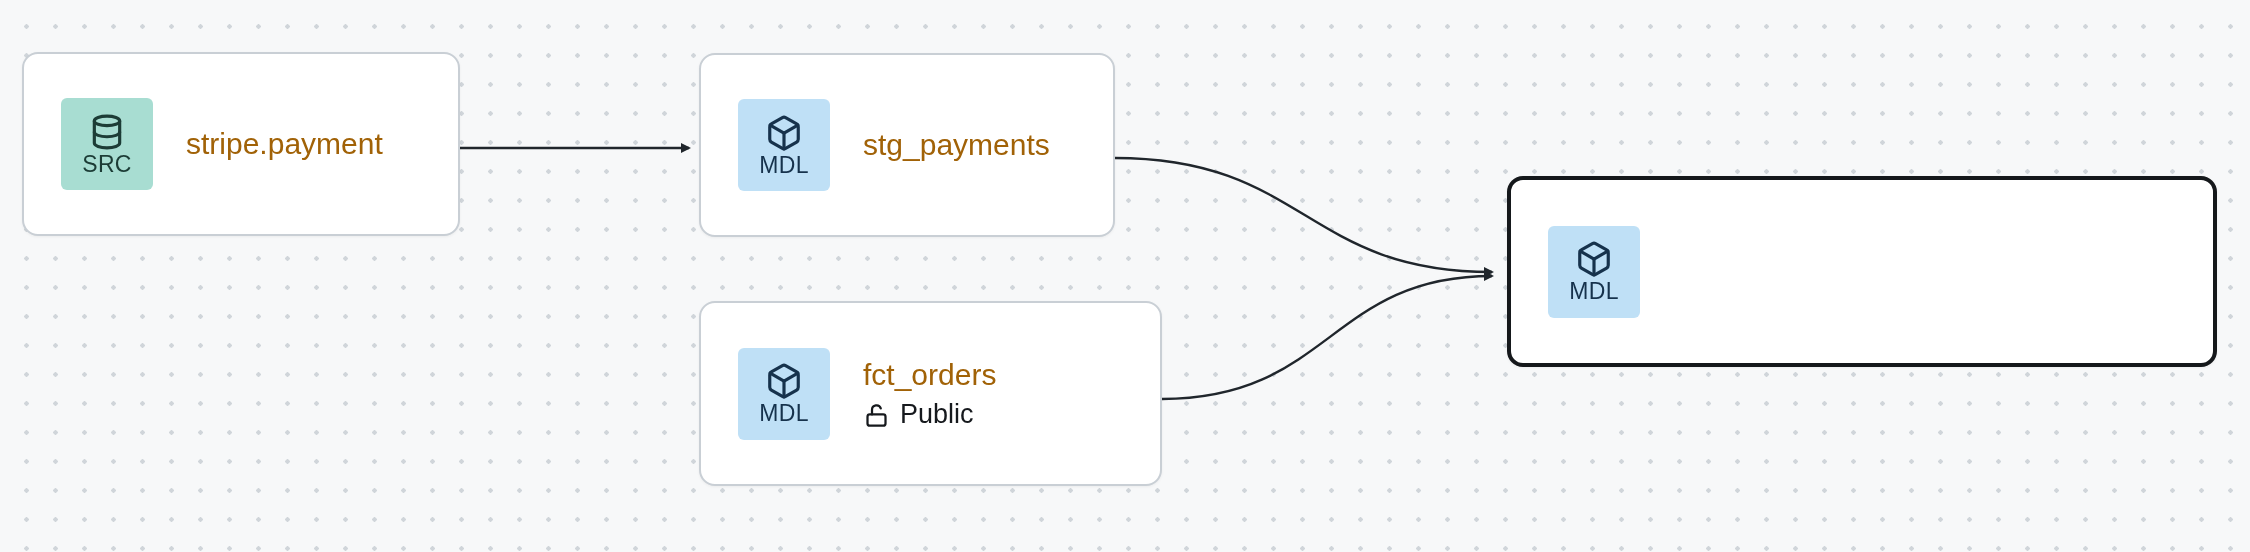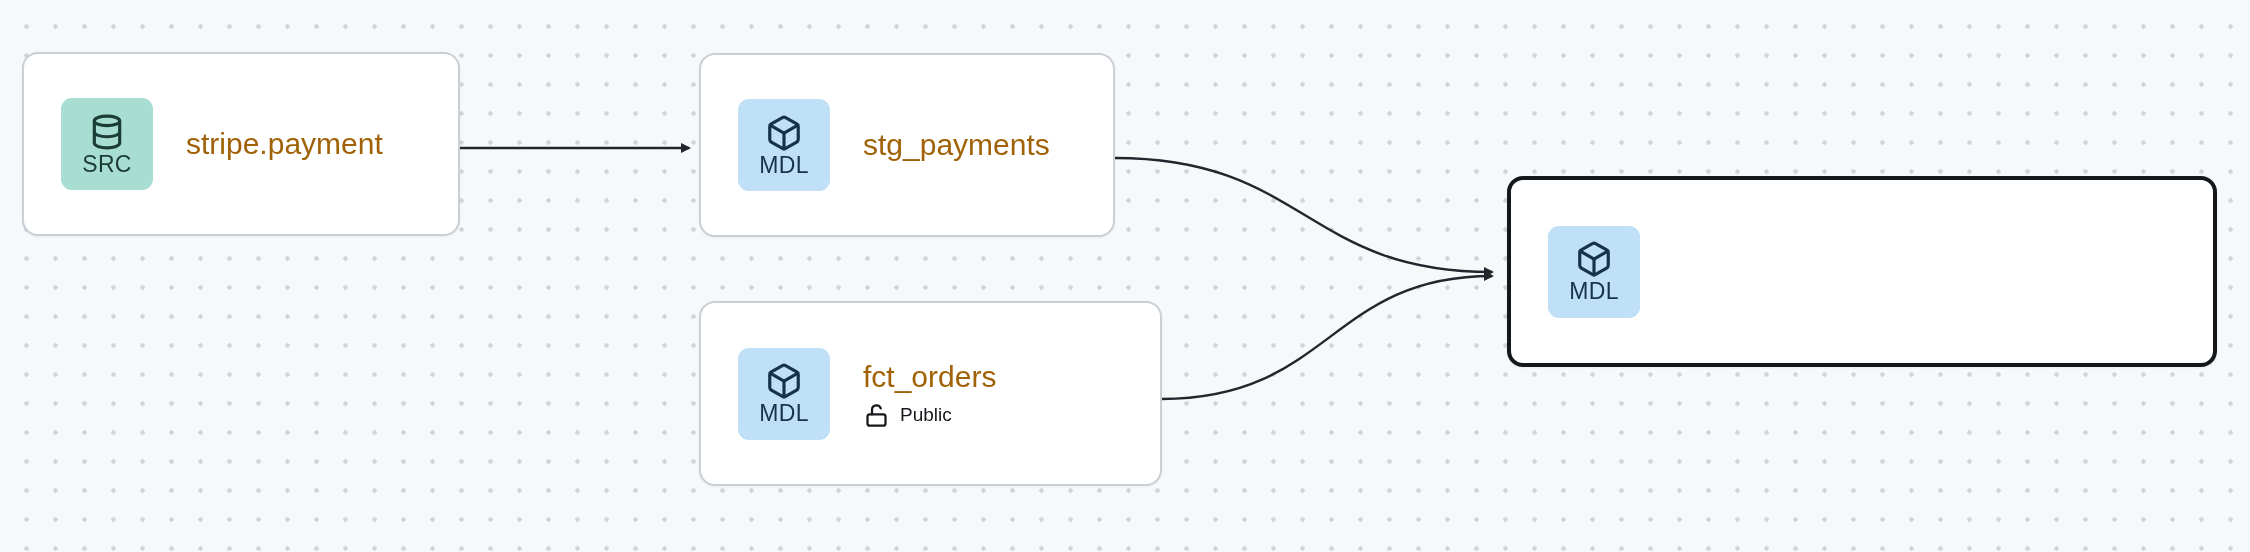--- a/index.html
+++ b/index.html
@@ -35,21 +35,21 @@
     border: 2px solid #c9cfd5;
     border-radius: 16px;
     box-shadow: 0 1px 3px rgba(20,24,28,0.05);
     cursor: pointer;
   }
   .node.selected { border-width: 4px; border-color: #15181b; }
 
   .badge {
     width: 92px;
     height: 92px;
-    border-radius: 11px;
+    border-radius: 6px;
     display: flex;
     flex-direction: column;
     align-items: center;
     justify-content: center;
     flex: 0 0 auto;
   }
   .badge .badge-icon svg { width: 38px; height: 38px; display: block; }
   .badge .badge-text {
     font-size: 23px;
     font-weight: 500;
@@ -58,21 +58,21 @@
     line-height: 1;
   }
 
   .node-text { display: flex; flex-direction: column; justify-content: center; }
   .node-label { font-size: 30px; font-weight: 400; color: #a16207; line-height: 1.2; }
   .node-sub {
     display: flex;
     align-items: center;
     gap: 10px;
     margin-top: 7px;
-    font-size: 19px;
+    font-size: 27px;
     color: #16191d;
     line-height: 1.1;
   }
   .node-sub .sub-icon svg { width: 27px; height: 27px; display: block; }
 </style>
 </head>
 <body>
 
 <div class="canvas" style="background-color: rgb(247, 248, 249);">
 

